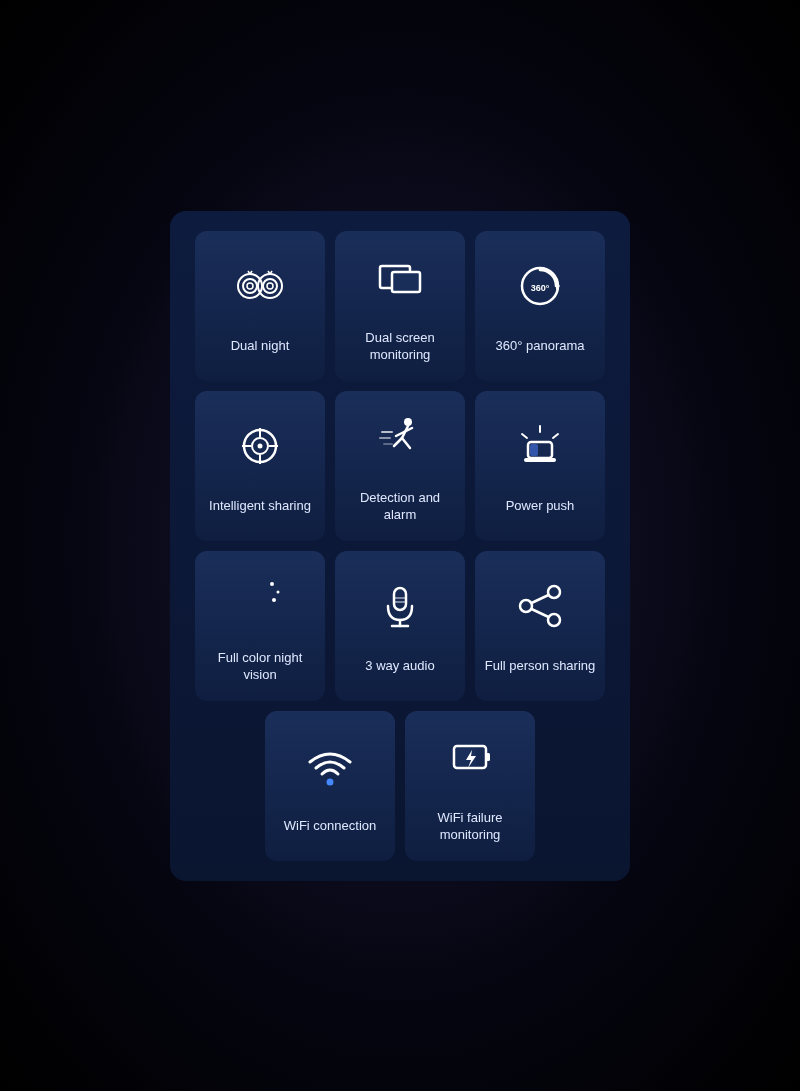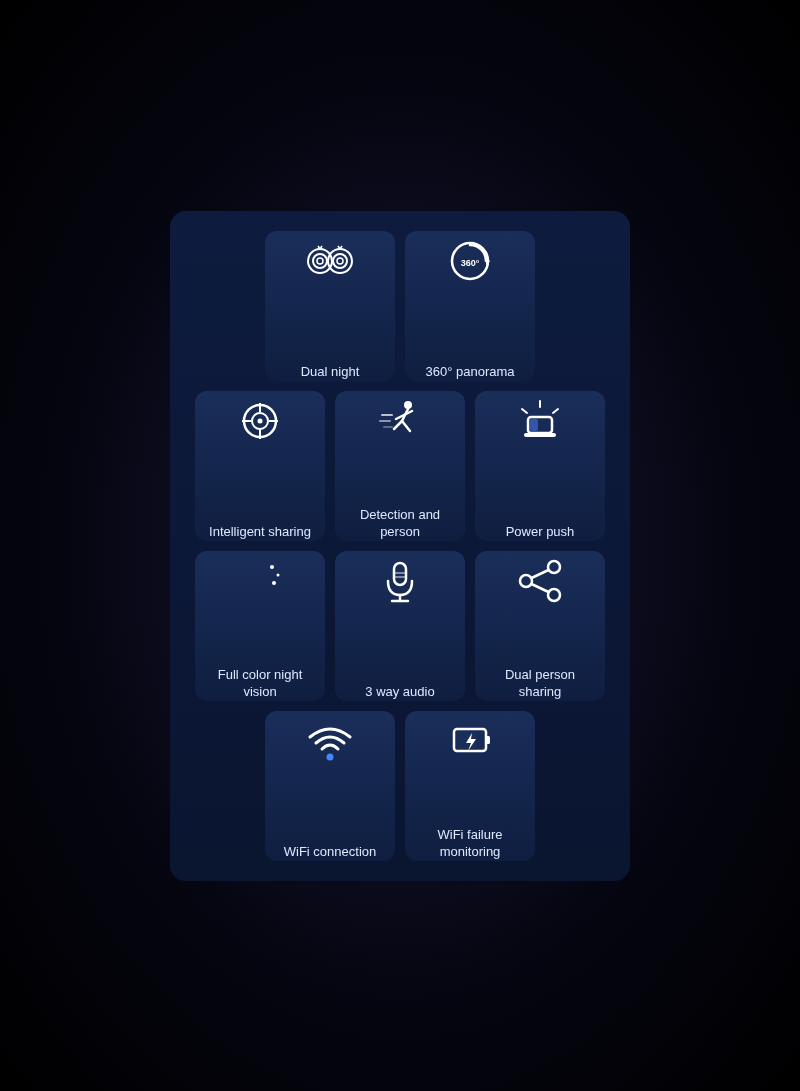--- a/index.html
+++ b/index.html
@@ -42,21 +42,21 @@
     }
 
     .feature-card {
       width: 130px;
       height: 150px;
       background: linear-gradient(180deg, #1a2e5a 0%, #0f1e40 100%);
       border-radius: 12px;
       display: flex;
       flex-direction: column;
       align-items: center;
-      justify-content: space-between;
+      justify-content: center;
       gap: 22px;
       cursor: pointer;
       transition: background 0.2s;
     }
 
     .icon-area {
       width: 60px;
       height: 60px;
       display: flex;
       align-items: center;
@@ -99,20 +99,30 @@
             <circle cx="36" cy="26" r="12" stroke="white" stroke-width="2" fill="none"></circle>
             <circle cx="36" cy="26" r="7" stroke="white" stroke-width="2" fill="none"></circle>
             <circle cx="36" cy="26" r="3" stroke="white" stroke-width="1.5" fill="none"></circle>
             <line x1="36" y1="14" x2="34" y2="11" stroke="white" stroke-width="1.5"></line>
             <line x1="36" y1="14" x2="38" y2="11" stroke="white" stroke-width="1.5"></line>
           </svg>
         </div>
         <span class="card-label">Dual night</span>
       </div>
 
+      <div class="feature-card">
+        <div class="icon-area">
+          <svg viewBox="0 0 52 52" fill="none">
+
+            <rect x="6" y="14" width="30" height="22" rx="2" stroke="white" stroke-width="2.5" fill="none"></rect>
+            <rect x="18" y="20" width="28" height="20" rx="2" fill="#1a2e5a" stroke="white" stroke-width="2.5"></rect>
+          </svg>
+        </div>
+        <span class="card-label">Dual screen monitoring</span>
+      </div>
 
       <div class="feature-card">
         <div class="icon-area">
           <svg viewBox="0 0 52 52" fill="none">
             <circle cx="26" cy="26" r="18" stroke="white" stroke-width="2.5" fill="none"></circle>
 
             <path d="M26 10 A16 16 0 0 1 42 26" stroke="white" stroke-width="2.5" fill="none" stroke-linecap="round"></path>
             <polygon points="42,22 42,30 46,26" fill="white"></polygon>
             <text x="26" y="31" text-anchor="middle" fill="white" font-size="9" font-weight="bold" font-family="Arial">360°</text>
           </svg>
@@ -153,21 +163,21 @@
             <line x1="30" y1="20" x2="22" y2="24" stroke="white" stroke-width="2.5" stroke-linecap="round"></line>
 
             <line x1="28" y1="26" x2="36" y2="36" stroke="white" stroke-width="2.5" stroke-linecap="round"></line>
             <line x1="28" y1="26" x2="20" y2="34" stroke="white" stroke-width="2.5" stroke-linecap="round"></line>
 
             <line x1="8" y1="20" x2="18" y2="20" stroke="white" stroke-width="2" stroke-linecap="round" opacity="0.7"></line>
             <line x1="6" y1="26" x2="16" y2="26" stroke="white" stroke-width="2" stroke-linecap="round" opacity="0.5"></line>
             <line x1="10" y1="32" x2="18" y2="32" stroke="white" stroke-width="2" stroke-linecap="round" opacity="0.3"></line>
           </svg>
         </div>
-        <span class="card-label">Detection and person</span>
+        <span class="card-label">Detection and alarm</span>
       </div>
 
       <div class="feature-card">
         <div class="icon-area">
           <svg viewBox="0 0 52 52" fill="none">
 
             <line x1="26" y1="6" x2="26" y2="12" stroke="white" stroke-width="2" stroke-linecap="round"></line>
             <line x1="8" y1="14" x2="13" y2="18" stroke="white" stroke-width="2" stroke-linecap="round"></line>
             <line x1="44" y1="14" x2="39" y2="18" stroke="white" stroke-width="2" stroke-linecap="round"></line>
 
@@ -220,21 +230,21 @@
         <div class="icon-area">
           <svg viewBox="0 0 52 52" fill="none">
 
             <circle cx="40" cy="12" r="6" fill="none" stroke="white" stroke-width="2.5"></circle>
             <circle cx="40" cy="40" r="6" fill="none" stroke="white" stroke-width="2.5"></circle>
             <circle cx="12" cy="26" r="6" fill="none" stroke="white" stroke-width="2.5"></circle>
             <line x1="17.5" y1="23" x2="34.5" y2="15" stroke="white" stroke-width="2.5"></line>
             <line x1="17.5" y1="29" x2="34.5" y2="37" stroke="white" stroke-width="2.5"></line>
           </svg>
         </div>
-        <span class="card-label">Dual person sharing</span>
+        <span class="card-label">Full person sharing</span>
       </div>
 
     </div>
 
     <div class="grid-row">
 
       <div class="feature-card">
         <div class="icon-area">
           <svg viewBox="0 0 52 52" fill="none">
 

